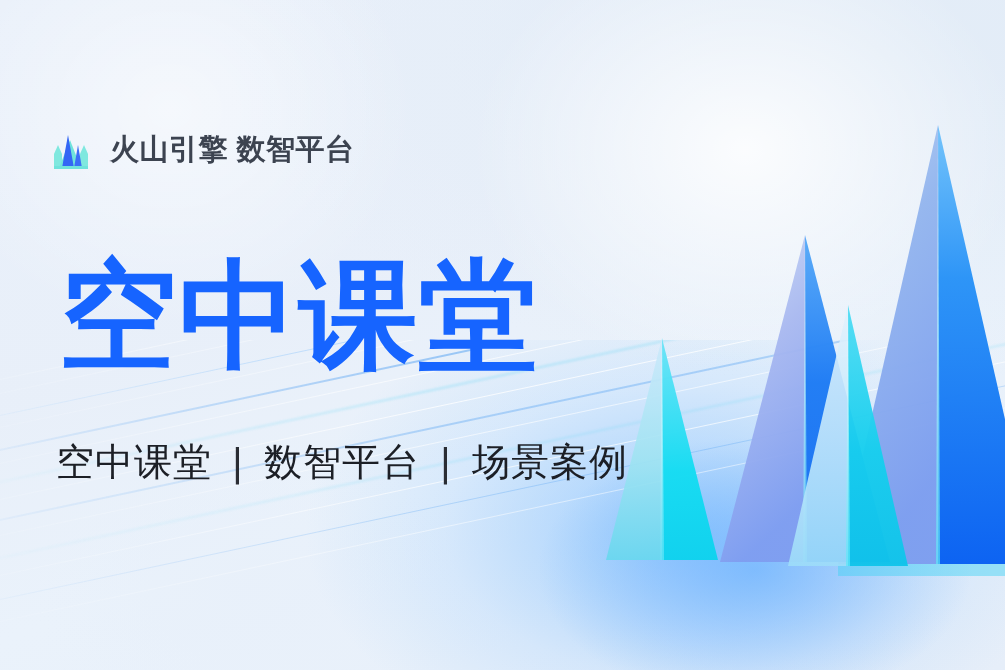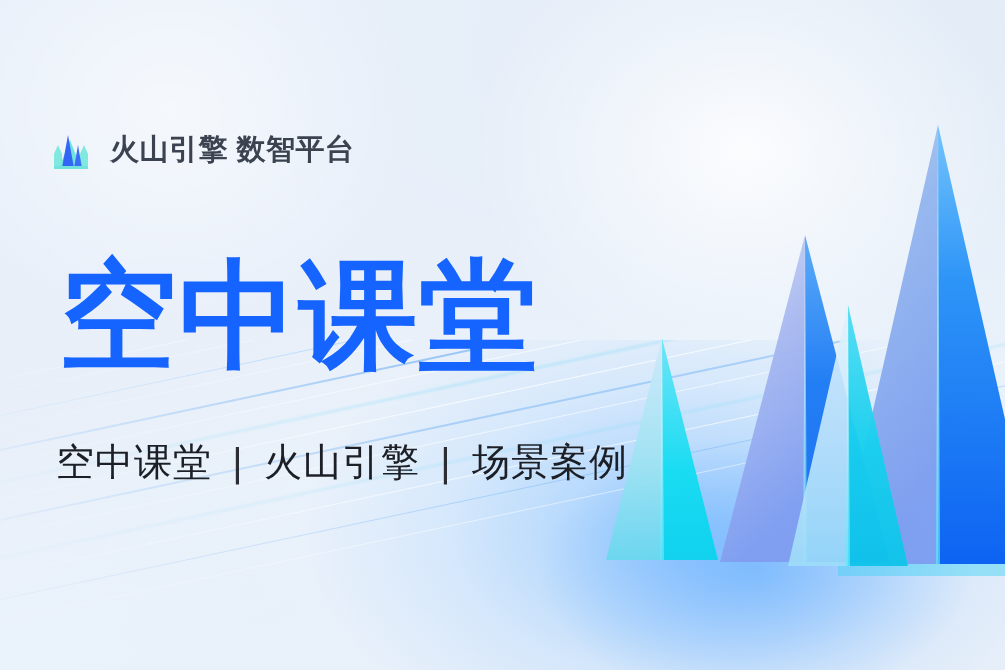--- a/index.html
+++ b/index.html
@@ -202,18 +202,18 @@
       </svg>
     </span>
     <span class="brand">火山引擎 数智平台</span>
   </div>
 
   <div id="headline">空中课堂</div>
 
   <div id="subline">
     <span>空中课堂</span>
     <span class="sep">|</span>
-    <span>火山引擎</span>
+    <span>数智平台</span>
     <span class="sep">|</span>
     <span>场景案例</span>
   </div>
 
 </div>
 
 </body></html>

